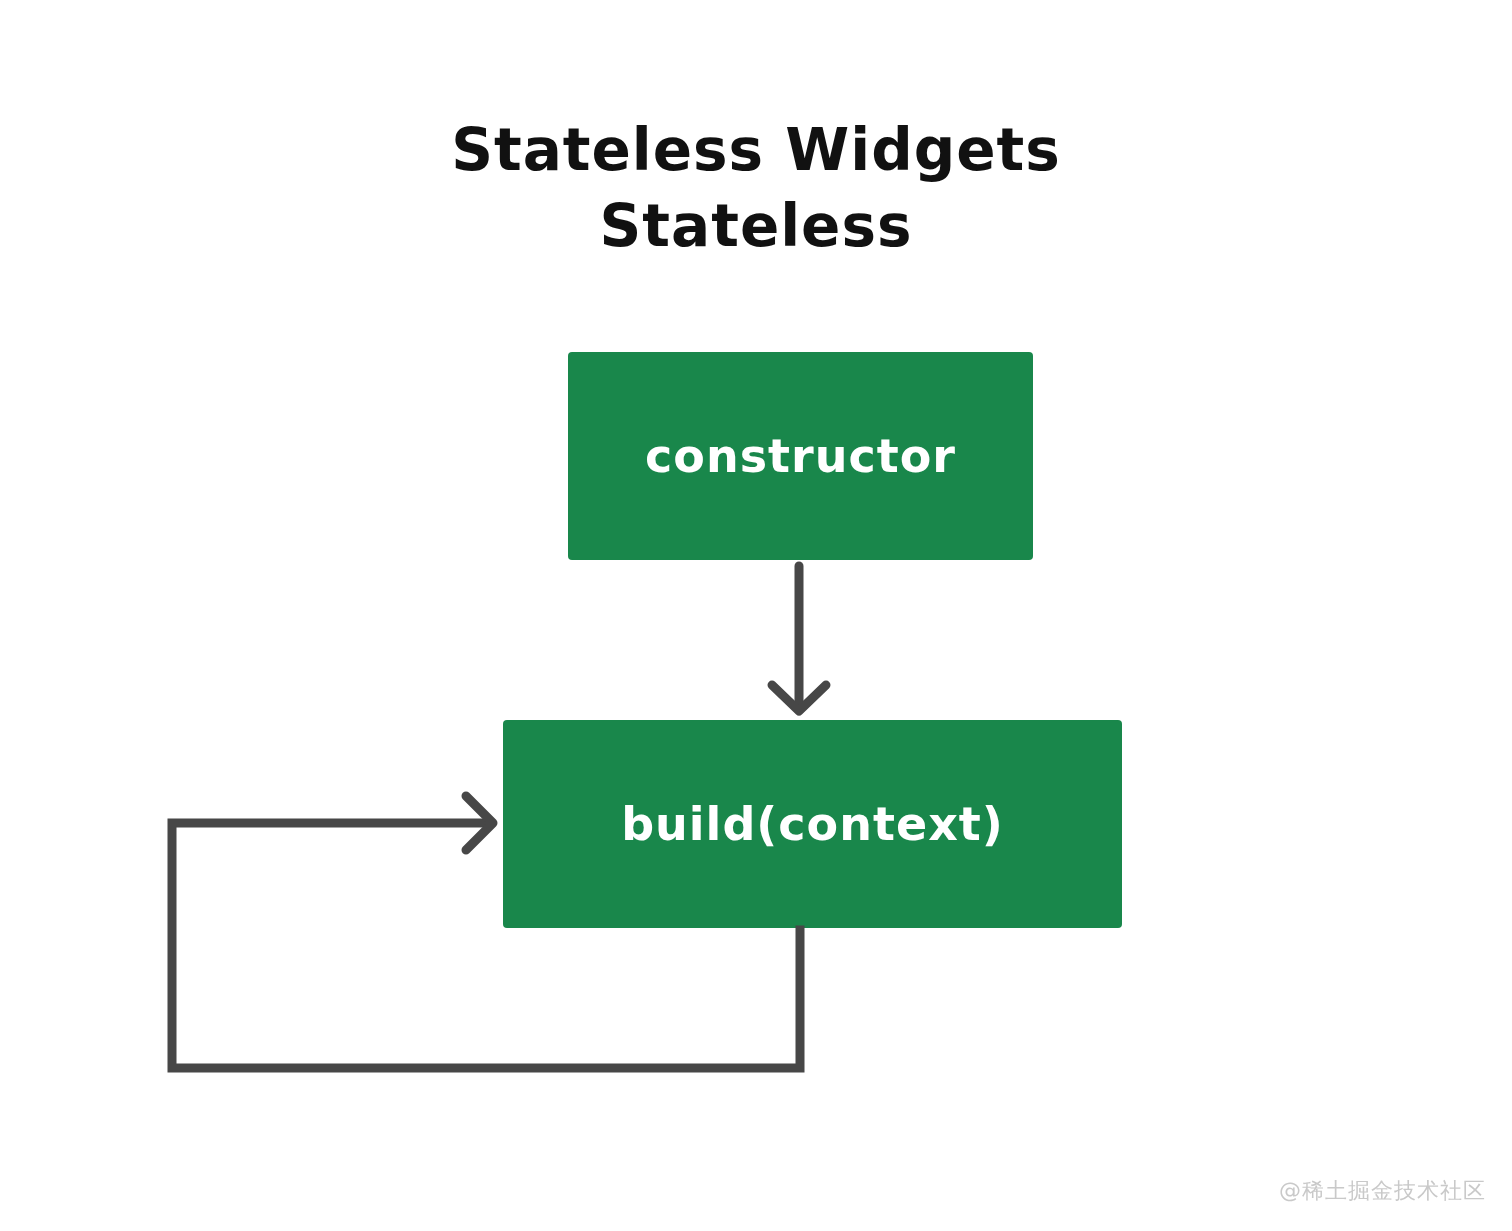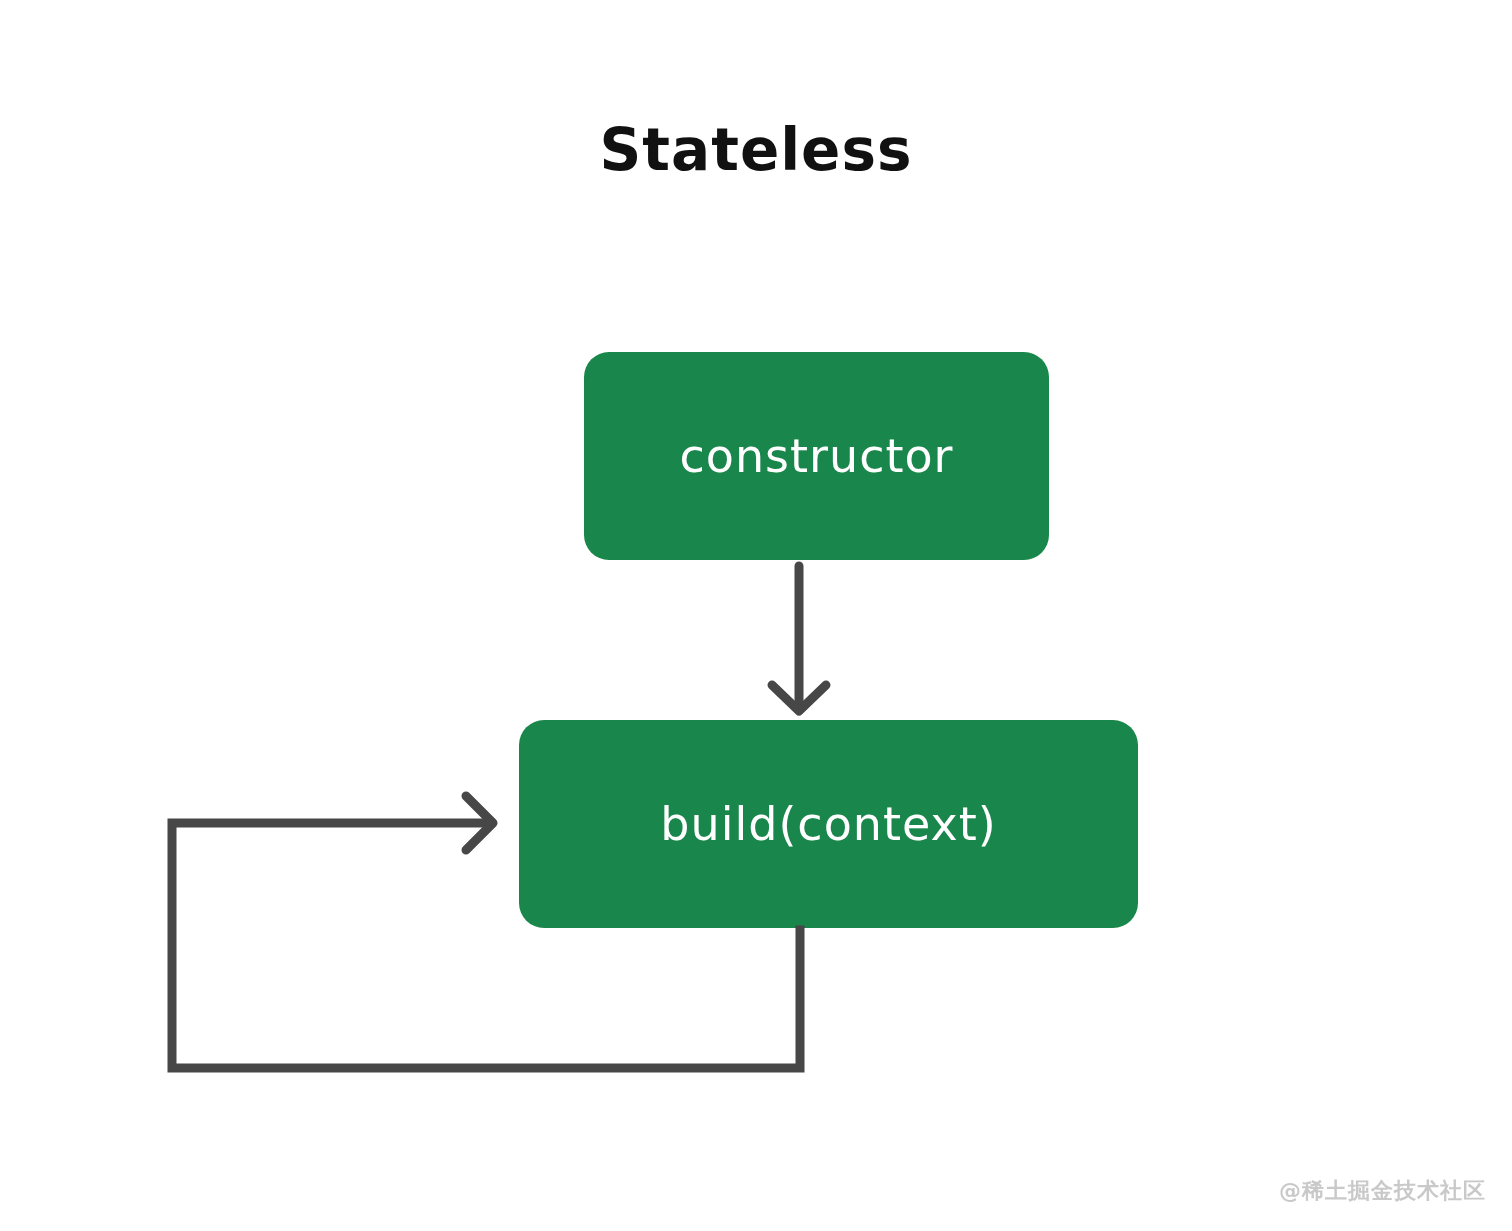--- a/index.html
+++ b/index.html
@@ -29,29 +29,28 @@
     text-align: center;
     color: var(--title-text);
     font-size: 58px;
     font-weight: 700;
     line-height: 76px;
     letter-spacing: 1px;
   }
   .node {
     position: absolute;
     background: var(--node-bg);
-    border-radius: 25px;
+    border-radius: 4px;
     color: var(--node-text);
     display: flex;
     align-items: center;
     justify-content: center;
     font-size: 46px;
-    font-weight: 400;
+    font-weight: 700;
     letter-spacing: 1px;
-    margin-left: 16px;
   }
   .node-constructor {
     left: 568px; top: 352px;
     width: 465px; height: 208px;
   }
   .node-build {
     left: 503px; top: 720px;
     width: 619px; height: 208px;
   }
   .arrow-layer {
@@ -63,29 +62,29 @@
   .arrow-layer path, .arrow-layer polyline {
     fill: none;
     stroke: var(--arrow);
   }
   .watermark {
     position: absolute;
     right: 26px; top: 1176px;
     color: var(--watermark-text);
     font-size: 22px;
     letter-spacing: 1px;
-    font-weight: bold;
   }
 </style>
 </head>
 <body>
 
 <div class="canvas">
 
   <div class="diagram-title">
+    <div>Stateless Widgets</div>
     <div>Stateless</div>
   </div>
 
   <div class="node node-constructor">
     <span>constructor</span>
   </div>
 
   <div class="node node-build">
     <span>build(context)</span>
   </div>

